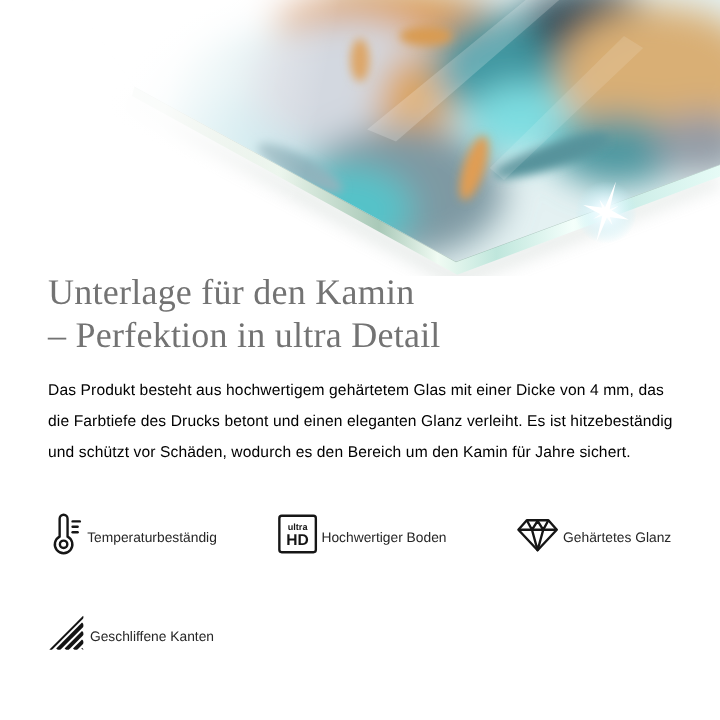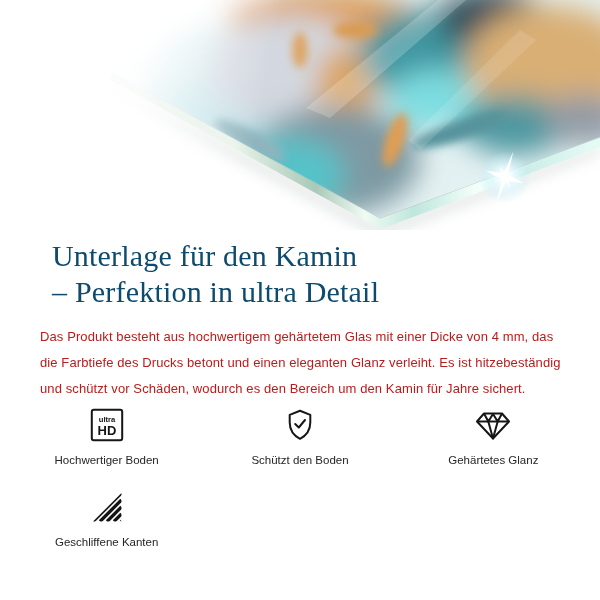--- a/index.html
+++ b/index.html
@@ -4,34 +4,34 @@
 <style>
   html,body{margin:0;padding:0;background:#fff;}
   .page{
     position:relative;width:600px;height:600px;background:#ffffff;
     overflow:hidden;font-family:"Liberation Sans",sans-serif;
   }
   .hero{position:absolute;top:0;left:0;width:600px;height:230px;}
   .copy{position:absolute;left:40px;top:226px;width:532px;}
   .title{
     font-family:"Liberation Serif",serif;font-weight:400;
-    font-size:30px;line-height:36px;color:#0c4a6e;margin:12px;
+    font-size:30px;line-height:36px;color:#737373;margin:0;
     letter-spacing:0.2px;
   }
   .title span{display:block;}
   .desc{
-    margin:14px 0 0 0;font-size:13px;line-height:26px;color:#b91c1c;
+    margin:14px 0 0 0;font-size:13px;line-height:26px;color:#000000;
     letter-spacing:0.1px;
   }
   .features{
     position:absolute;left:10px;top:404px;width:580px;
     display:grid;grid-template-columns:repeat(3,1fr);grid-auto-rows:82px;
     justify-items:center;text-align:center;
   }
-  .feature{display:flex;flex-direction:column;align-items:center;}
+  .feature{display:flex;flex-direction:row;align-items:center;}
   .ficon{height:42px;display:flex;align-items:center;justify-content:center;}
   .flabel{
     margin-top:8px;font-size:11.5px;line-height:13px;color:#262626;
   }
   .ic{stroke:#161616;fill:none;stroke-width:2;}
 </style>
 </head>
 <body>
 
 <div class="page">
@@ -120,41 +120,46 @@
   <div class="copy">
     <h1 class="title">
       <span>Unterlage für den Kamin</span>
       <span>– Perfektion in ultra Detail</span>
     </h1>
     <p class="desc">Das Produkt besteht aus hochwertigem gehärtetem Glas mit einer Dicke von 4 mm, das die Farbtiefe des Drucks betont und einen eleganten Glanz verleiht. Es ist hitzebeständig und schützt vor Schäden, wodurch es den Bereich um den Kamin für Jahre sichert.</p>
   </div>
 
   <div class="features">
 
+    <div class="feature">
+      <div class="ficon">
+        <svg width="40" height="40" viewBox="0 0 40 40" aria-hidden="true">
+          <path class="ic" stroke-linejoin="round" d="M16.7 7.2a3.3 3.3 0 0 1 6.6 0v15a7.3 7.3 0 1 1 -6.6 0 Z"></path>
+          <circle class="ic" cx="20" cy="28.6" r="3.1"></circle>
+          <g class="ic" stroke-linecap="round">
+            <path d="M27.5 9.5h6"></path>
+              <path d="M27.5 14h4.2"></path>
+              <path d="M27.5 18.5h4.2"></path>
+          </g>
+        </svg>
+      </div>
+      <div class="flabel">Temperaturbeständig</div>
+    </div>
 
     <div class="feature">
       <div class="ficon">
         <svg width="40" height="40" viewBox="0 0 40 40" aria-hidden="true">
           <rect class="ic" x="4.8" y="4.8" width="30.4" height="30.4" rx="2" stroke-width="2.6"></rect>
           <text x="20" y="17" text-anchor="middle" font-family="Liberation Sans, sans-serif" font-weight="700" font-size="7.6" fill="#141414">ultra</text>
           <text x="20" y="29.5" text-anchor="middle" font-family="Liberation Sans, sans-serif" font-weight="700" font-size="13" fill="#141414">HD</text>
         </svg>
       </div>
       <div class="flabel">Hochwertiger Boden</div>
     </div>
 
-    <div class="feature">
-      <div class="ficon">
-        <svg width="40" height="40" viewBox="0 0 40 40" aria-hidden="true">
-          <path class="ic" stroke-width="2.2" stroke-linejoin="round" d="M20 5.8 L30.3 9.9 L30.3 17.4 C30.3 25 26.3 30.4 20 33.8 C13.7 30.4 9.7 25 9.7 17.4 L9.7 9.9 Z"></path>
-          <path class="ic" stroke-width="2.4" stroke-linecap="round" stroke-linejoin="round" d="M15.2 19 L18.8 22.5 L25 15"></path>
-        </svg>
-      </div>
-      <div class="flabel">Schützt den Boden</div>
-    </div>
 
     <div class="feature">
       <div class="ficon">
         <svg width="42" height="40" viewBox="0 0 42 40" aria-hidden="true">
           <g class="ic" stroke-width="1.9" stroke-linejoin="round">
             <path d="M12 8.5 L30 8.5 L37 16.5 L21 33.5 L5 16.5 Z"></path>
             <path d="M5 16.5 L37 16.5"></path>
             <path d="M12 8.5 L16.3 16.5 L21 9 L25.7 16.5 L30 8.5"></path>
             <path d="M16.3 16.5 L21 33.5 L25.7 16.5"></path>
           </g>

